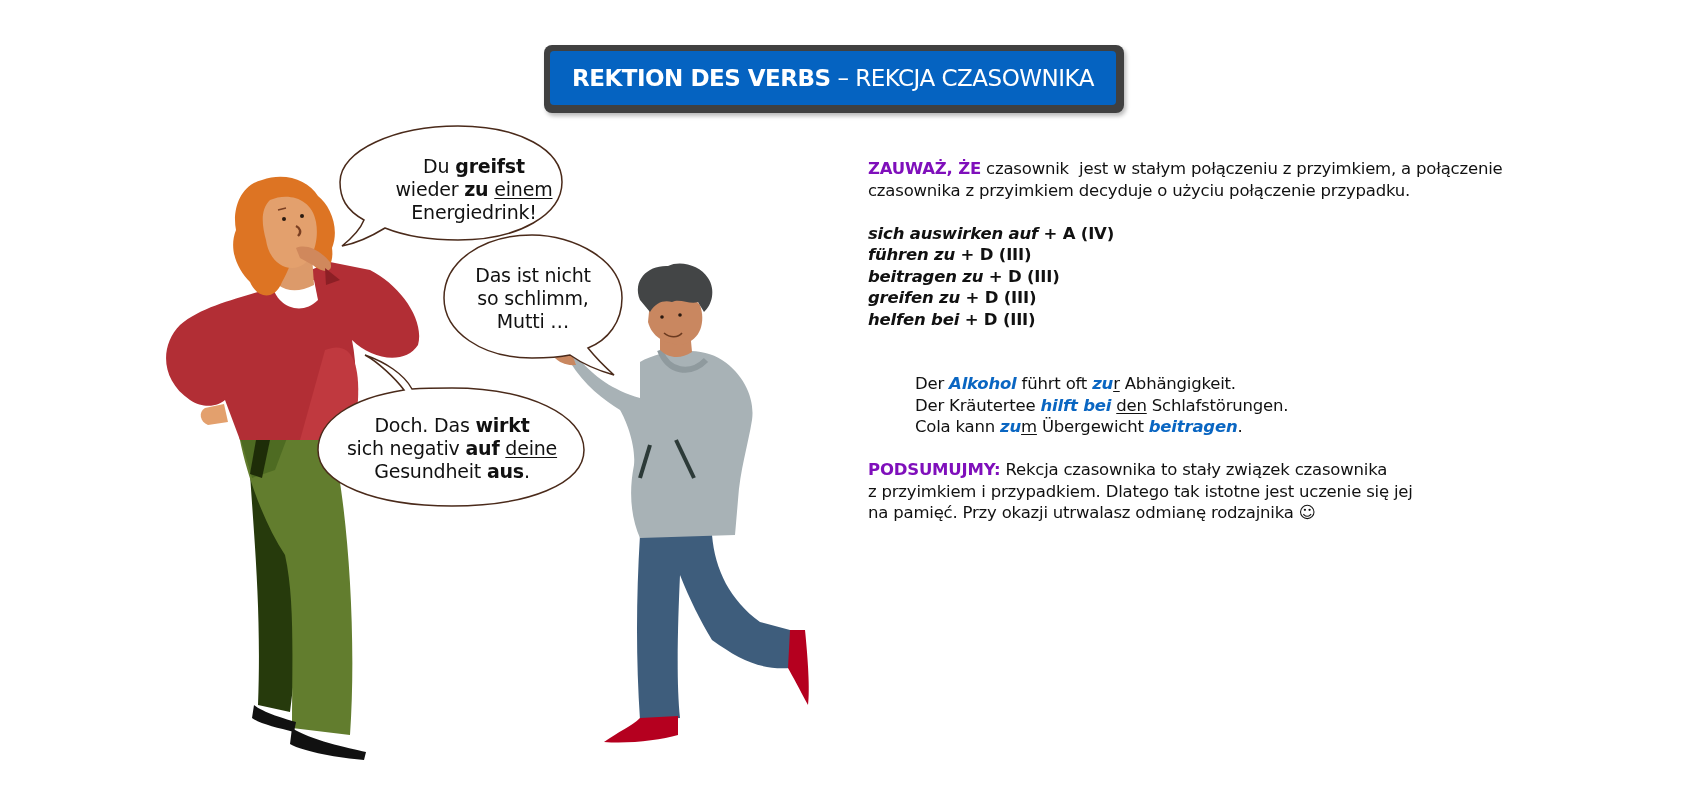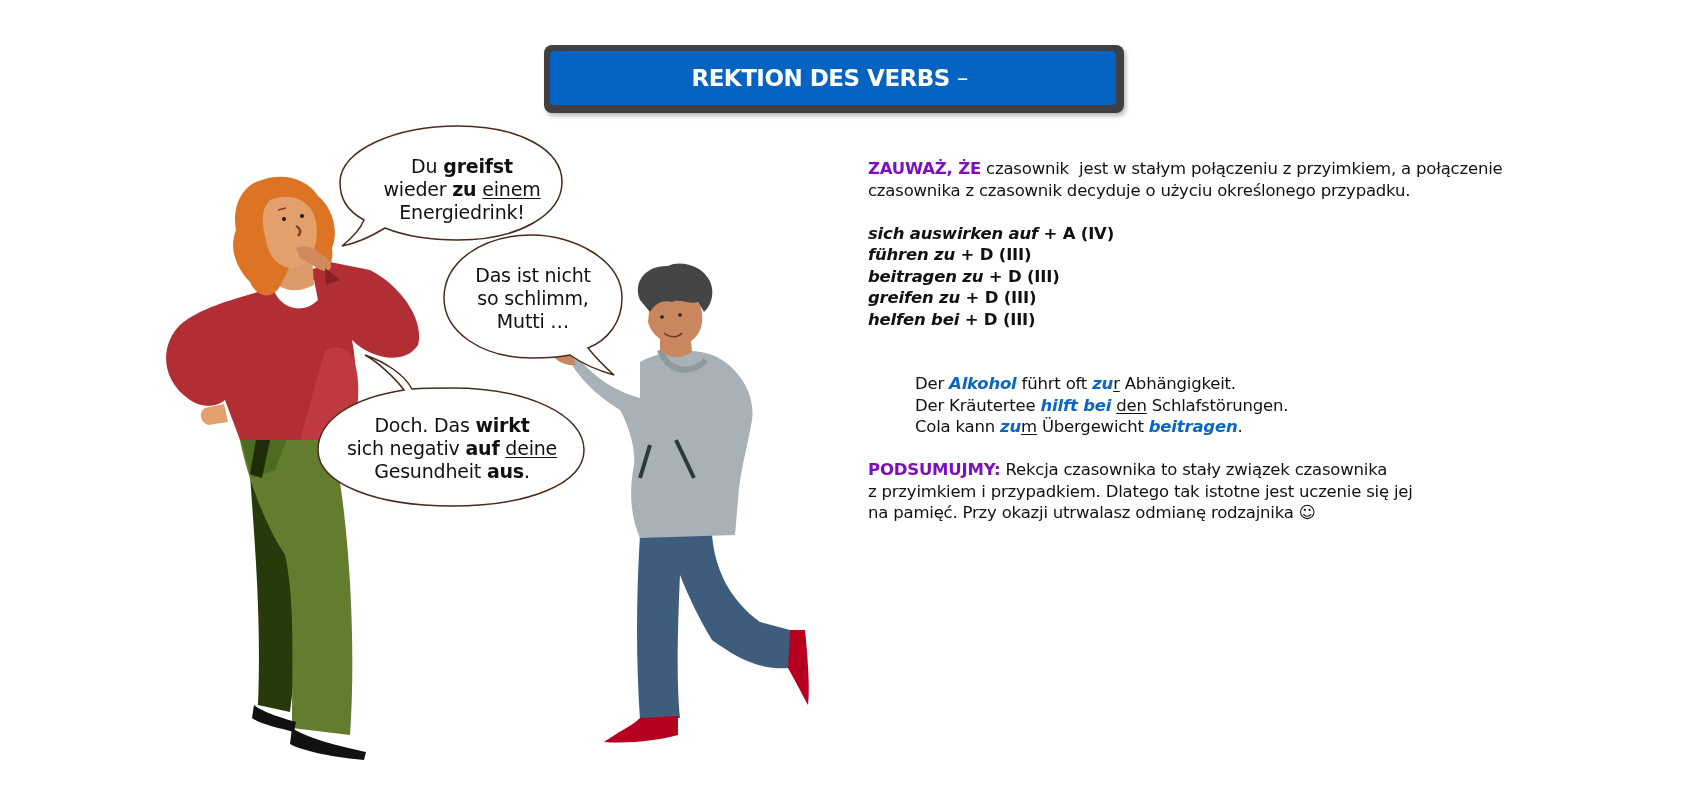--- a/index.html
+++ b/index.html
@@ -31,20 +31,21 @@
     .gap { height: 21.5px; }
     .indent { padding-left: 47px; }
   </style>
 </head>
 <body>
 
 <div class="title-wrap">
   <div class="title-bar">
     <span class="b">REKTION DES VERBS</span>
     <span style="white-space:pre"> – </span>
+    <span>REKCJA CZASOWNIKA</span>
   </div>
 </div>
 
 <svg class="illus" viewBox="0 0 860 800" width="860" height="800">
 
   <g>
 
     <path d="M248 440 C252 520 262 600 258 705 L290 712 C300 620 322 540 345 450 Z" fill="#263a0c"></path>
 
     <path d="M238 430 C245 470 262 520 285 555 C295 600 292 660 292 728 L350 735 C356 650 350 540 338 470 L330 430 Z" fill="#627d2e"></path>
@@ -104,42 +105,42 @@
     <path d="M458 126 C520 126 562 150 562 182 C562 214 520 240 458 240 C430 240 405 236 385 228 C372 236 358 243 342 246 C352 238 360 230 364 220 C346 210 340 198 340 182 C340 150 396 126 458 126 Z" fill="#fff" stroke="#4a2a1a" stroke-width="1.5"></path>
   </g>
   <g>
     <path d="M532 235 C574 235 622 260 622 298 C622 322 608 340 588 348 C596 358 604 366 614 375 C596 370 580 362 570 355 C556 358 545 358 532 358 C482 358 444 332 444 298 C444 262 482 235 532 235 Z" fill="#fff" stroke="#4a2a1a" stroke-width="1.5"></path>
   </g>
   <g>
     <path d="M452 388 C528 388 584 415 584 450 C584 484 528 506 452 506 C376 506 318 484 318 450 C318 420 352 398 404 390 C395 378 378 362 365 355 C385 362 404 374 412 389 C426 388 440 388 452 388 Z" fill="#fff" stroke="#4a2a1a" stroke-width="1.5"></path>
   </g>
 </svg>
 
-<div class="bubble-text" style="left:364px; top:155px; width:196px;">
+<div class="bubble-text" style="left:376px; top:155px; width:196px;">
   <div><span style="white-space:pre">Du </span><b>greifst</b></div>
   <div><span style="white-space:pre">wieder </span><b>zu</b><span style="white-space:pre"> </span><span class="u">einem</span></div>
   <div>Energiedrink!</div>
 </div>
 
 <div class="bubble-text" style="left:450px; top:264px; width:166px;">
   <div>Das ist nicht</div>
   <div>so schlimm,</div>
   <div>Mutti …</div>
 </div>
 
 <div class="bubble-text" style="left:330px; top:414px; width:244px;">
   <div><span style="white-space:pre">Doch. Das </span><b>wirkt</b></div>
   <div><span style="white-space:pre">sich negativ </span><b>auf</b><span style="white-space:pre"> </span><span class="u">deine</span></div>
   <div><span style="white-space:pre">Gesundheit </span><b>aus</b><span>.</span></div>
 </div>
 
 <div class="text-panel">
   <div>
     <div><span class="purple">ZAUWAŻ, ŻE</span><span style="white-space:pre"> czasownik  jest w stałym połączeniu z przyimkiem, a połączenie</span></div>
-    <div>czasownika z czasownik decyduje o użyciu określonego przypadku.</div>
+    <div>czasownika z przyimkiem decyduje o użyciu połączenie przypadku.</div>
   </div>
   <div class="gap"></div>
 
   <div>
     <div class="rule"><i>sich auswirken auf</i><span style="white-space:pre"> + A (IV)</span></div>
     <div class="rule"><i>führen zu</i><span style="white-space:pre"> + D (III)</span></div>
     <div class="rule"><i>beitragen zu</i><span style="white-space:pre"> + D (III)</span></div>
     <div class="rule"><i>greifen zu</i><span style="white-space:pre"> + D (III)</span></div>
     <div class="rule"><i>helfen bei</i><span style="white-space:pre"> + D (III)</span></div>
   </div>

